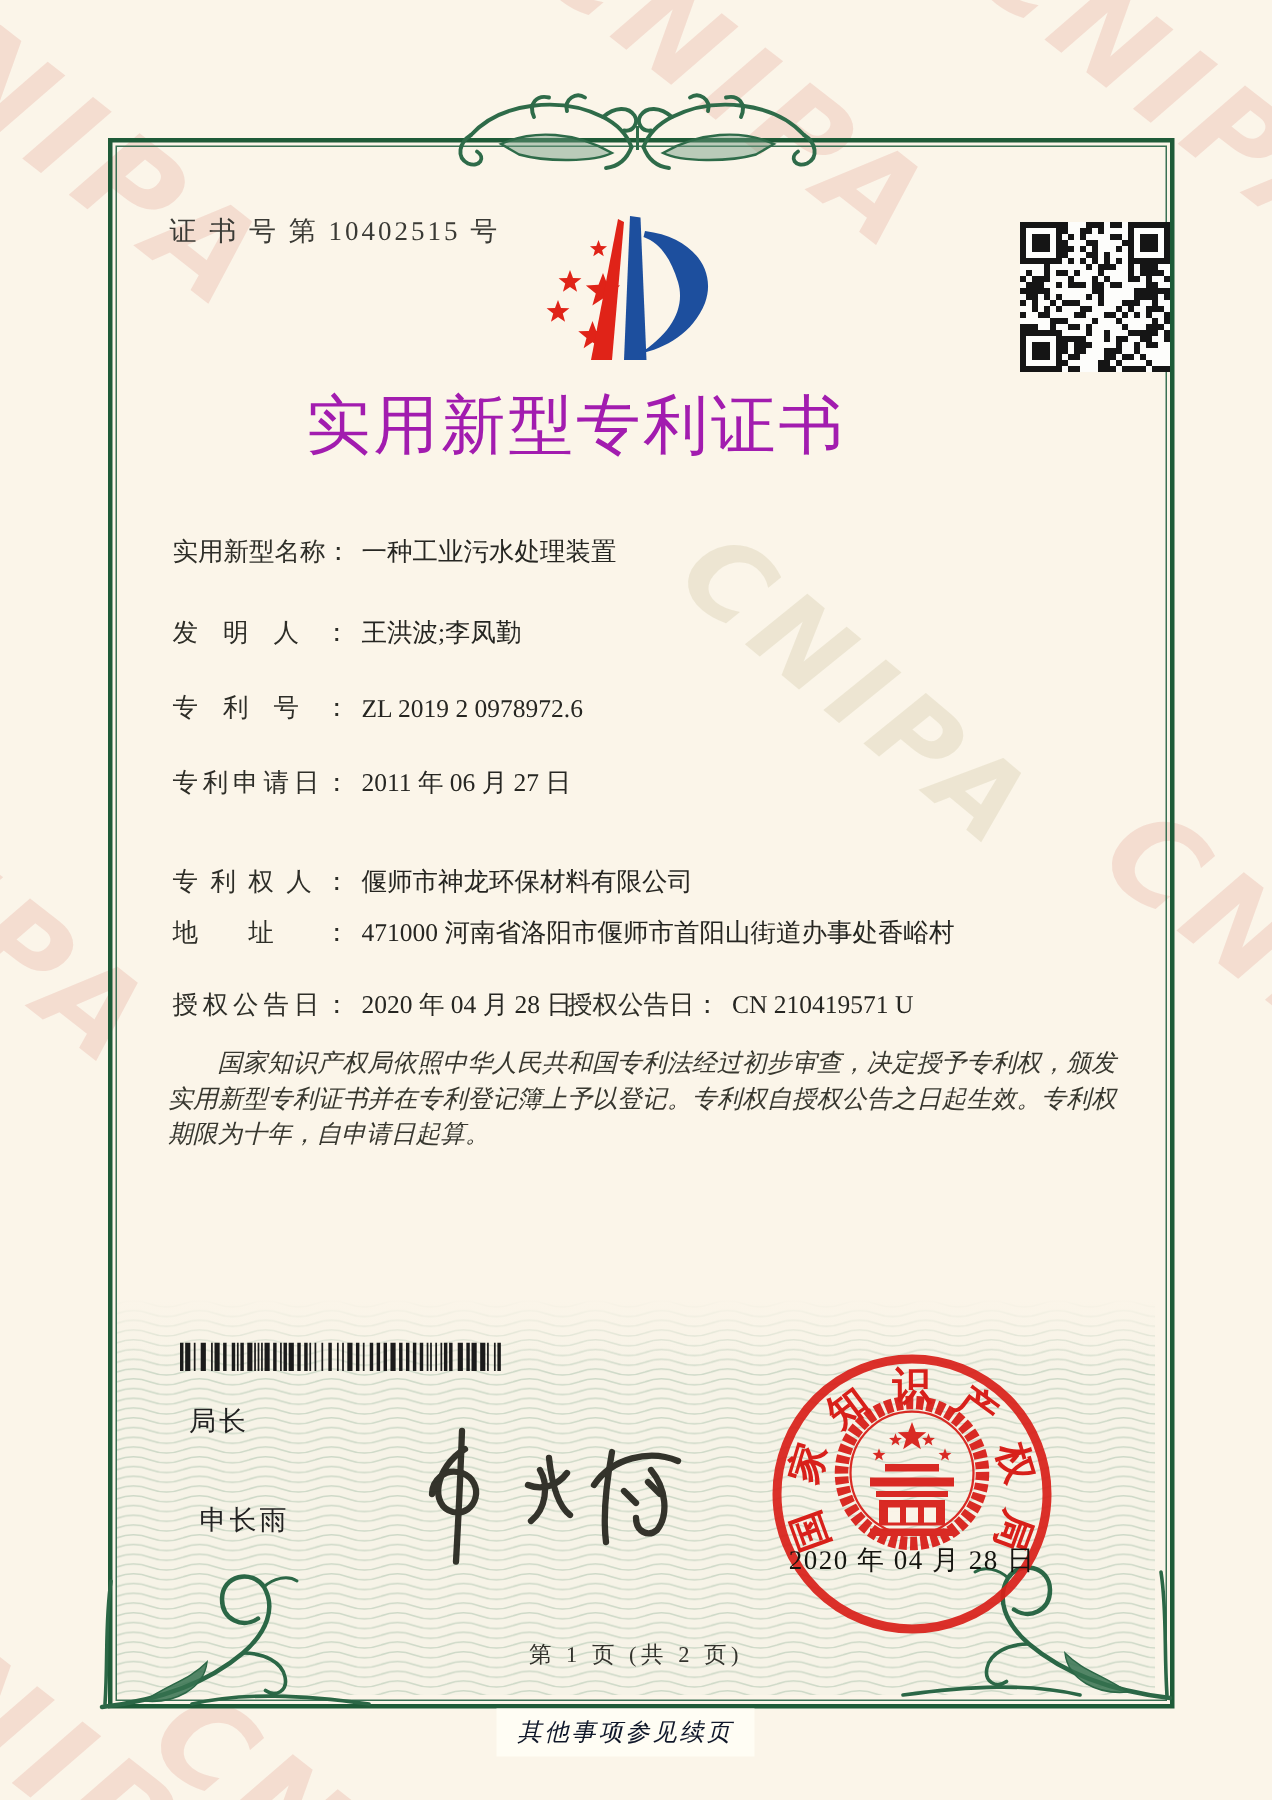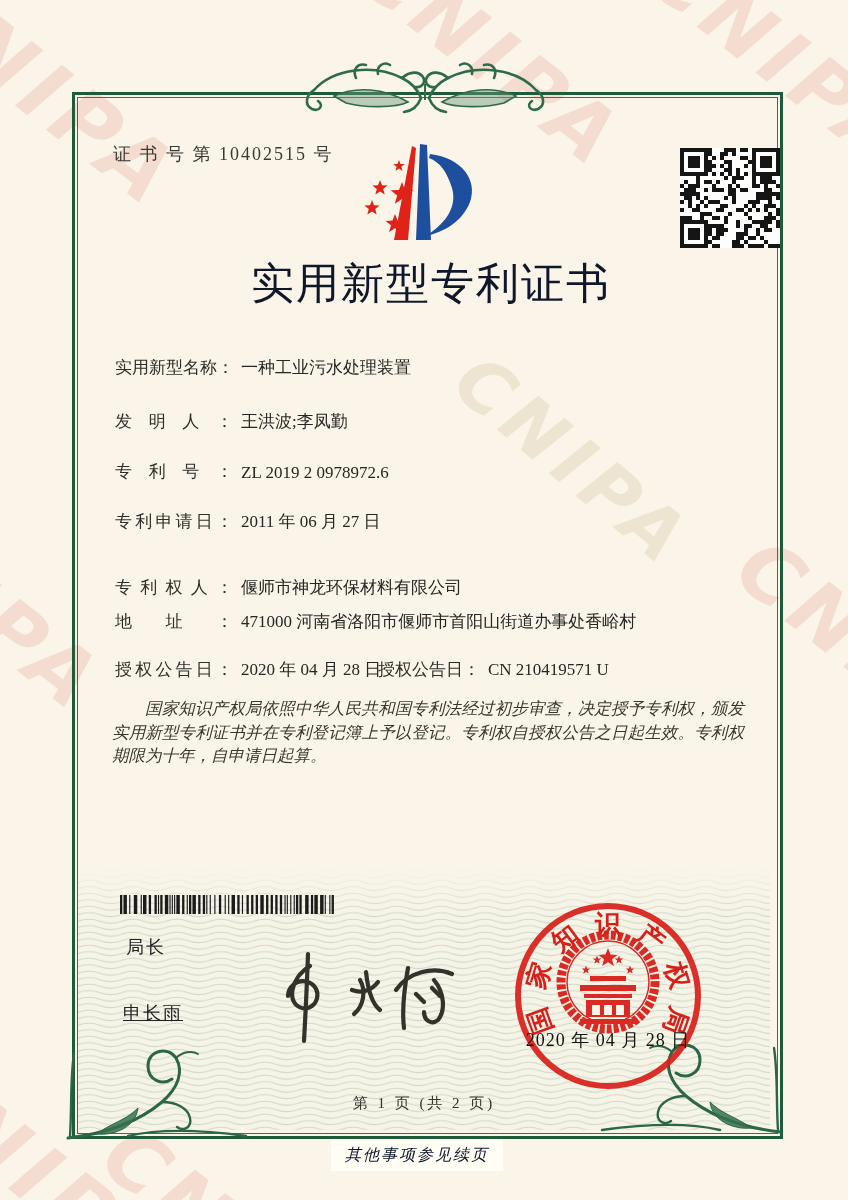--- a/index.html
+++ b/index.html
@@ -21,34 +21,34 @@
   .wm-g{left:142px;top:1108px;font-size:80px;}
   .wm-h{left:398px;top:-76px;font-size:80px;}
   
   .frame{left:72px;top:92px;width:705px;height:1041px;border:3px solid #1e5b38;z-index:2;}
   .frame-inner{position:absolute;left:2px;top:2px;right:2px;bottom:2px;border:1px solid #3a7154;}
   .guilloche{left:78px;top:866px;z-index:1;}
   .ornament{z-index:3;}
   
   .cert-no{left:113px;top:142px;font-size:18px;letter-spacing:2px;color:#3a3a35;z-index:4;}
   .title{left:0;top:255px;width:768px;text-align:center;font-size:43px;letter-spacing:2px;
-         color:#0f172a;z-index:4;padding-left:47px;}
+         color:#a21caf;z-index:4;}
   .frow{left:115px;font-size:17px;z-index:4;white-space:nowrap;}
   .flabel{display:inline-block;width:118px;text-align:justify;text-align-last:justify;
           font-size:17px;color:#2e2e28;vertical-align:bottom;}
   .fvalue{margin-left:8px;color:#262622;}
   .grant2{position:absolute;left:263px;top:0;white-space:nowrap;}
   .grant2 .nlabel{color:#2e2e28;}
   .body-text{left:112px;top:697px;width:632px;z-index:4;font-size:16.5px;line-height:23.6px;
              font-style:italic;text-align:justify;color:#37372f;}
   .body-text p{margin:0;text-indent:2em;}
   .signer{font-family:"Liberation Sans","DejaVu Sans",sans-serif;font-size:18px;
           letter-spacing:2px;color:#222;z-index:4;}
   .signer-title{left:126px;top:935px;}
-  .signer-name{left:123px;top:1001px;text-decoration:underline;}
+  .signer-name{left:133px;top:1001px;}
   .signature{left:248px;top:938px;z-index:5;}
   .barcode{left:120px;top:895px;z-index:4;}
   .seal{left:508px;top:896px;z-index:6;}
   .seal-date{left:514px;top:1028px;width:188px;text-align:center;font-size:18px;
              letter-spacing:1px;color:#14140f;z-index:7;}
   .page-num{left:0;top:1094px;width:848px;text-align:center;font-size:15px;
             letter-spacing:3px;color:#33332d;z-index:4;}
   .footer-note{left:331px;top:1139px;width:172px;height:32px;background:#fffdf4;
                z-index:4;display:flex;align-items:center;justify-content:center;
                font-size:16px;font-style:italic;letter-spacing:2px;color:#0f172a;}

